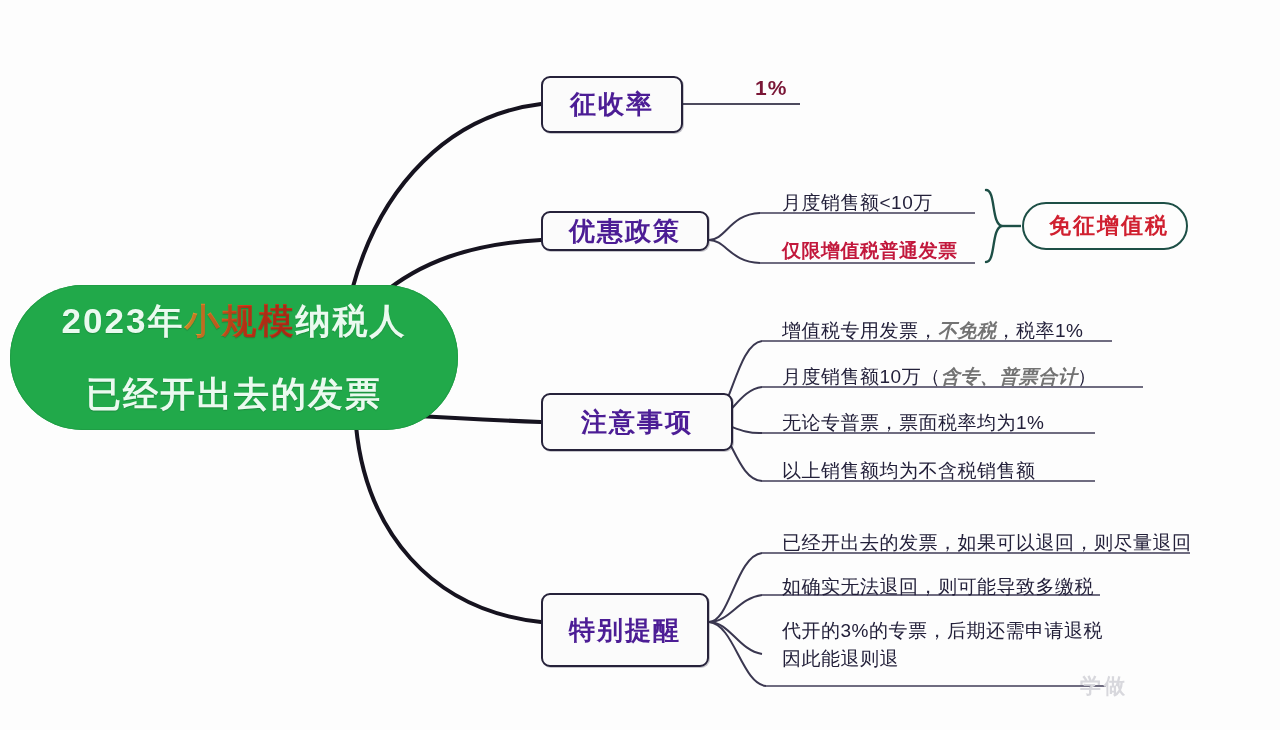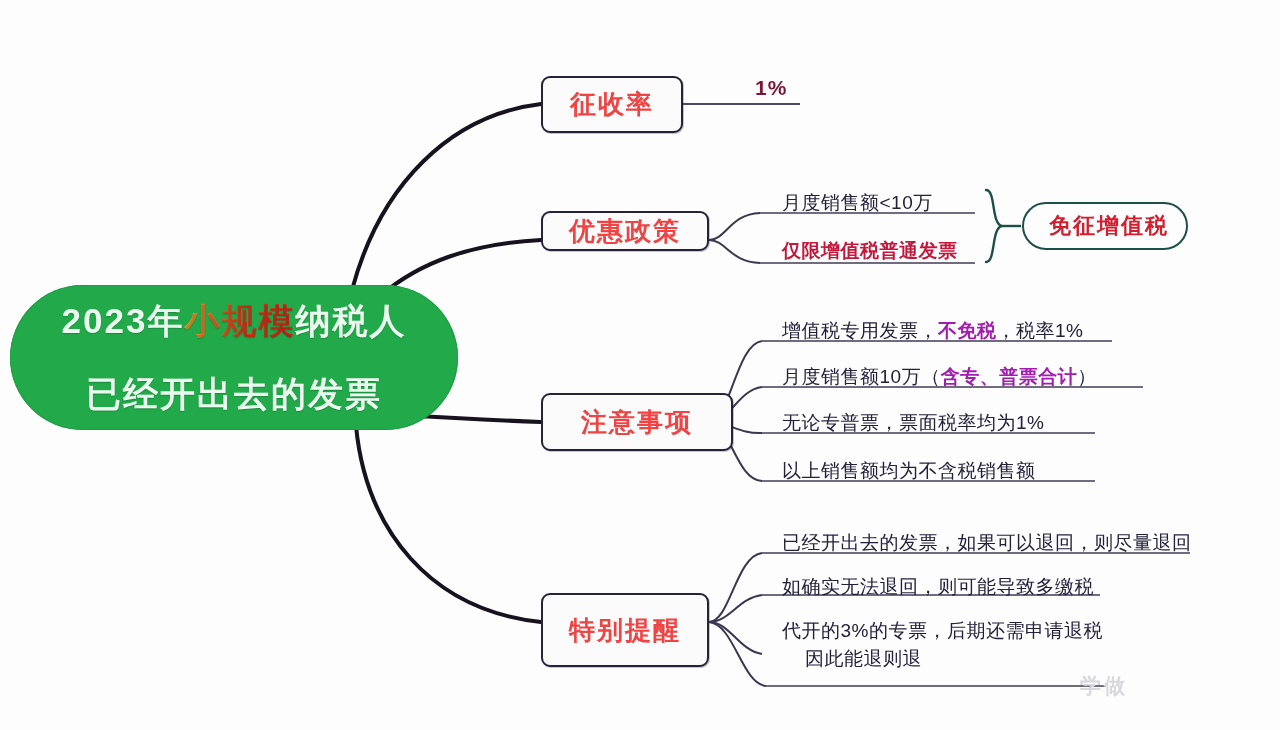--- a/index.html
+++ b/index.html
@@ -70,41 +70,41 @@
     border-radius: 9px;
     display: flex;
     align-items: center;
     justify-content: center;
     z-index: 4;
     box-shadow: 1px 1px 0 rgba(40,35,60,0.25);
   }
   .branch-box .blabel {
     font-size: 26px;
     font-weight: bold;
-    color: #ef4444;
+    color: #4c1d95;
     letter-spacing: 2px;
     white-space: nowrap;
   }
   #branch-0 { left: 541px; top: 76px;  width: 142px; height: 57px; }
   #branch-1 { left: 541px; top: 211px; width: 168px; height: 40px; }
   #branch-2 { left: 541px; top: 393px; width: 192px; height: 58px; }
   #branch-3 { left: 541px; top: 593px; width: 168px; height: 74px; text-align: right; }
 
   
   .leaf {
     position: absolute;
     font-size: 19px;
     color: #23203a;
     white-space: nowrap;
     letter-spacing: 0.5px;
     line-height: 1.35;
     z-index: 3;
   }
   .leaf.red    { color: #c2183c; font-weight: bold; }
-  .leaf .red   { color: #a21caf; font-weight: bold; }
+  .leaf .red   { color: #737373; font-weight: bold; font-style: italic; }
 
   
   .callout {
     position: absolute;
     box-sizing: border-box;
     border: 2.5px solid #1d4f46;
     border-radius: 26px;
     background: #fdfdfd;
     display: flex;
     align-items: center;
@@ -219,17 +219,17 @@
   </div>
   <div class="leaf" style="left:782px; top:410px;">无论专普票，票面税率均为1%</div>
   <div class="leaf" style="left:782px; top:458px;text-align:right;">以上销售额均为不含税销售额</div>
 
   <div class="branch-box" id="branch-3">
     <span class="blabel">特别提醒</span>
   </div>
   <div class="leaf" style="left:782px; top:530px;">已经开出去的发票，如果可以退回，则尽量退回</div>
   <div class="leaf" style="left:782px; top:574px;">如确实无法退回，则可能导致多缴税</div>
   <div class="leaf" style="left:782px; top:618px;">代开的3%的专票，后期还需申请退税</div>
-  <div class="leaf" style="left:782px; top:646px;margin-left:23px;">因此能退则退</div>
+  <div class="leaf" style="left:782px; top:646px;">因此能退则退</div>
 
   <div id="watermark">学做</div>
 
 </div>
 
 </body></html>

